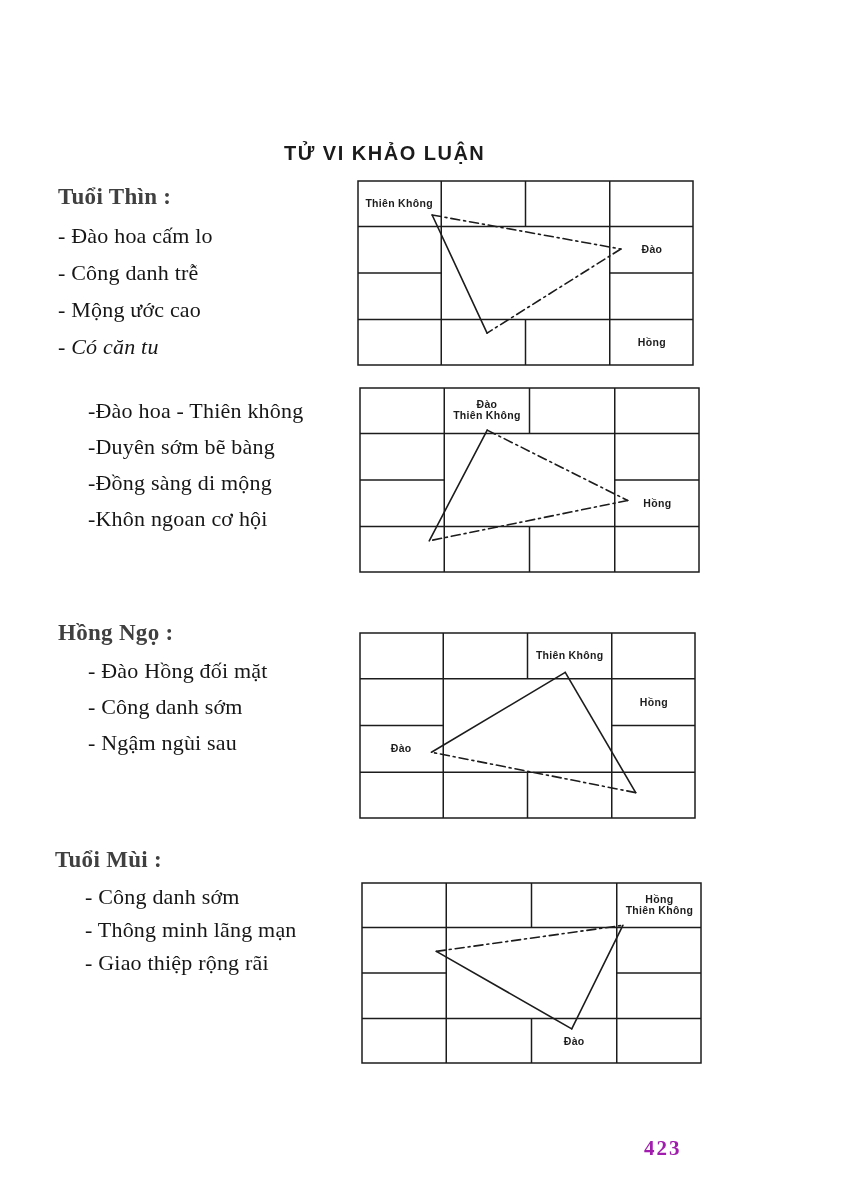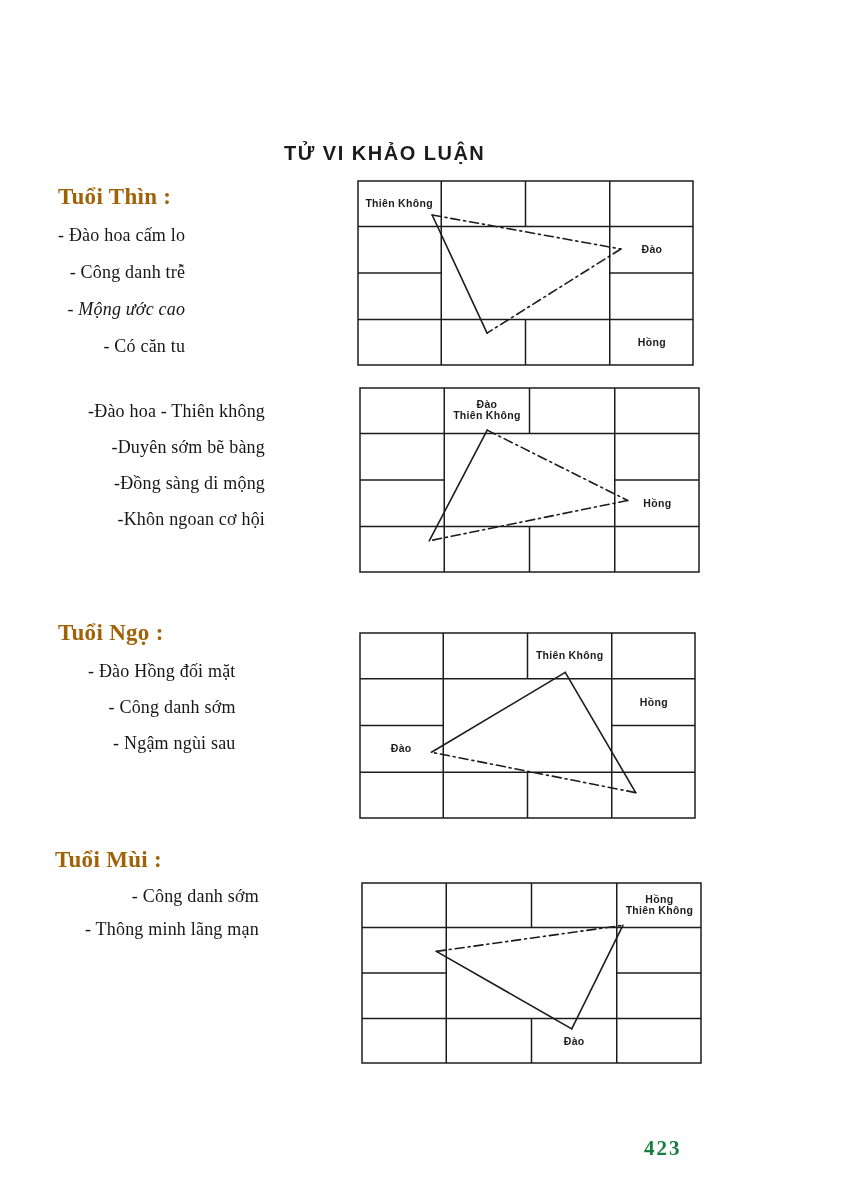--- a/index.html
+++ b/index.html
@@ -10,62 +10,63 @@
     overflow:hidden;
   }
   .page-title{
     position:absolute;left:284px;top:142px;
     font-family:"Liberation Sans", sans-serif;
     font-size:20px;font-weight:bold;letter-spacing:1.5px;color:#1b1b1b;
   }
   .section{position:absolute;}
   .section-heading{
     font-family:"Liberation Serif", serif;
-    font-size:23px;font-weight:bold;margin:0 0 7px 0;color:#a16207;
+    font-size:23px;font-weight:bold;margin:0 0 7px 0;color:#404040;
     letter-spacing:0.3px;
   }
   .section-item{
-    font-size:18px;color:#161616;letter-spacing:0.2px;white-space:nowrap;text-align:right;
+    font-size:22px;color:#161616;letter-spacing:0.2px;white-space:nowrap;
   }
   .diagram{position:absolute;}
   .diagram svg{display:block;}
   .page-number{
     position:absolute;left:644px;top:1136px;
-    font-size:21px;font-weight:bold;color:#15803d;letter-spacing:2px;
+    font-size:21px;font-weight:bold;color:#a21caf;letter-spacing:2px;
   }
 </style>
 </head>
 <body>
 
 <div class="page-title">TỬ VI KHẢO LUẬN</div>
 
 <div id="sections-root">
     <div class="section" style="left: 58px; top: 184px;">
       <div class="section-heading">Tuổi Thìn :</div>
       <div class="section-item" style="line-height: 37px; padding-left: 0px;">- Đào hoa cấm lo</div>
       <div class="section-item" style="line-height: 37px; padding-left: 0px;">- Công danh trễ</div>
-      <div class="section-item" style="line-height: 37px; padding-left: 0px; font-style: italic;">- Mộng ước cao</div>
-      <div class="section-item" style="line-height: 37px; padding-left: 0px;">- Có căn tu</div>
+      <div class="section-item" style="line-height: 37px; padding-left: 0px;">- Mộng ước cao</div>
+      <div class="section-item" style="line-height: 37px; padding-left: 0px; font-style: italic;">- Có căn tu</div>
     </div>
     <div class="section" style="left: 60px; top: 393px;">
       <div class="section-item" style="line-height: 36px; padding-left: 28px;">-Đào hoa - Thiên không</div>
       <div class="section-item" style="line-height: 36px; padding-left: 28px;">-Duyên sớm bẽ bàng</div>
       <div class="section-item" style="line-height: 36px; padding-left: 28px;">-Đồng sàng di mộng</div>
       <div class="section-item" style="line-height: 36px; padding-left: 28px;">-Khôn ngoan cơ hội</div>
     </div>
     <div class="section" style="left: 58px; top: 620px;">
-      <div class="section-heading">Tuổi Ngọ :</div>
+      <div class="section-heading">Hồng Ngọ :</div>
       <div class="section-item" style="line-height: 36px; padding-left: 30px;">- Đào Hồng đối mặt</div>
       <div class="section-item" style="line-height: 36px; padding-left: 30px;">- Công danh sớm</div>
       <div class="section-item" style="line-height: 36px; padding-left: 30px;">- Ngậm ngùi sau</div>
     </div>
     <div class="section" style="left: 55px; top: 847px;">
       <div class="section-heading">Tuổi Mùi :</div>
       <div class="section-item" style="line-height: 33px; padding-left: 30px;">- Công danh sớm</div>
       <div class="section-item" style="line-height: 33px; padding-left: 30px;">- Thông minh lãng mạn</div>
+      <div class="section-item" style="line-height: 33px; padding-left: 30px;">- Giao thiệp rộng rãi</div>
     </div>
   </div>
 <div id="diagrams-root">
     <div class="diagram" style="left: 357px; top: 180px;">
       <svg width="337" height="186" viewBox="0 0 337 186">
         <g stroke="#1c1c1c" stroke-width="1.5" fill="none">
           <rect x="1" y="1" width="335" height="184"></rect>
           <line x1="84.25" y1="1" x2="84.25" y2="185"></line>
           <line x1="252.75" y1="1" x2="252.75" y2="185"></line>
           <line x1="168.5" y1="1" x2="168.5" y2="46.5"></line>

